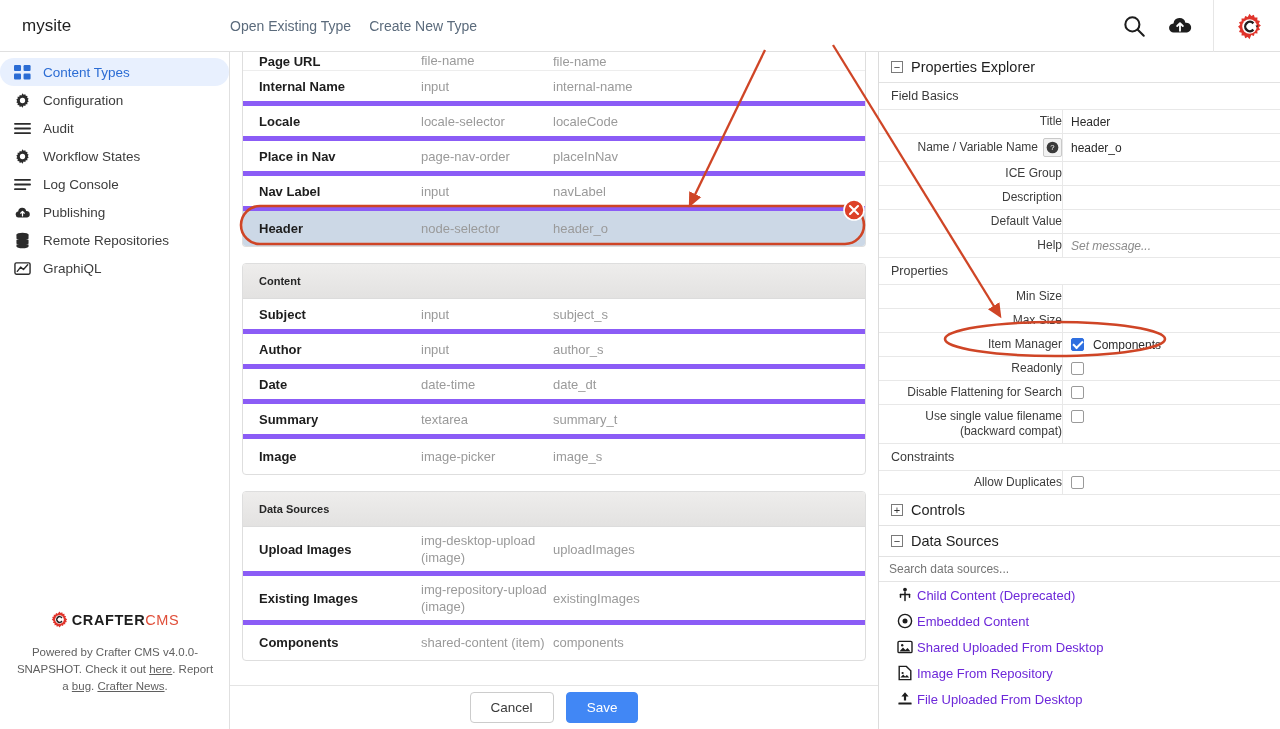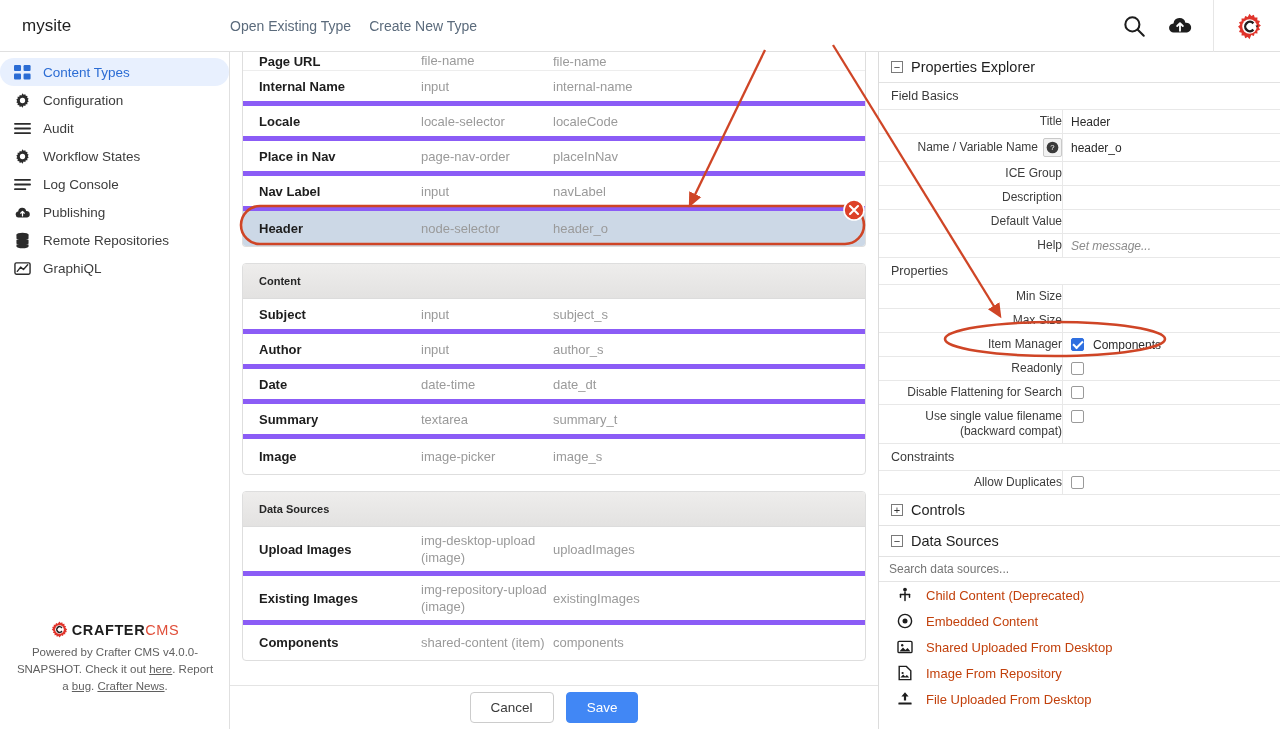--- a/index.html
+++ b/index.html
@@ -46,21 +46,21 @@
   .nav-item.active { background:#e8f0fe; color:#2b6cd4; }
   .nav-ico { width:17px; height:17px; flex:none; display:block; }
   .nav-item.active .nav-ico { color:#2b6cd4; }
 
   #footer {
     position:absolute; left:0; bottom:34px; width:230px;
     text-align:center; padding:0 16px;
   }
   #logo-row {
     display:flex; align-items:center; justify-content:center;
-    gap:4px; margin-bottom:6px;
+    gap:4px; margin-bottom:16px;
   }
   #logo-text { font-size:14.5px; font-weight:bold; letter-spacing:.6px; }
   #logo-text .a { color:#1d1d1d; }
   #logo-text .b { color:#e04e39; font-weight:normal; }
   #footer-text {
     font-size:11.5px; color:#5f5f5f; line-height:17px;
   }
   #footer-text a { color:#5f5f5f; text-decoration:underline; cursor:pointer; }
 
   
@@ -162,22 +162,22 @@
     border-width:0 2px 2px 0; transform:rotate(45deg) translate(-1px,-1px);
   }
   .cbox-label { margin-left:9px; font-size:12px; color:#2a2a2a; }
 
   #ds-search {
     width:100%; border:none; border-bottom:1px solid #e4e4e4;
     padding:5px 10px; font-size:12px; color:#7d7d7d;
     font-family:"Liberation Sans", sans-serif; outline:none;
   }
   .ds-item {
-    display:flex; align-items:center; gap:13px;
-    padding:5px 10px 5px 18px; font-size:13px; color:#c2410c; cursor:pointer;
+    display:flex; align-items:center; gap:4px;
+    padding:5px 10px 5px 18px; font-size:13px; color:#6d28d9; cursor:pointer;
   }
   .ds-ico { width:16px; height:16px; flex:none; display:block; }
 
   
   #anno {
     position:absolute; left:0; top:0; width:1280px; height:729px;
     pointer-events:none; z-index:60;
   }
   #anno-text {
     position:absolute; left:603px; top:14px; width:305px;

